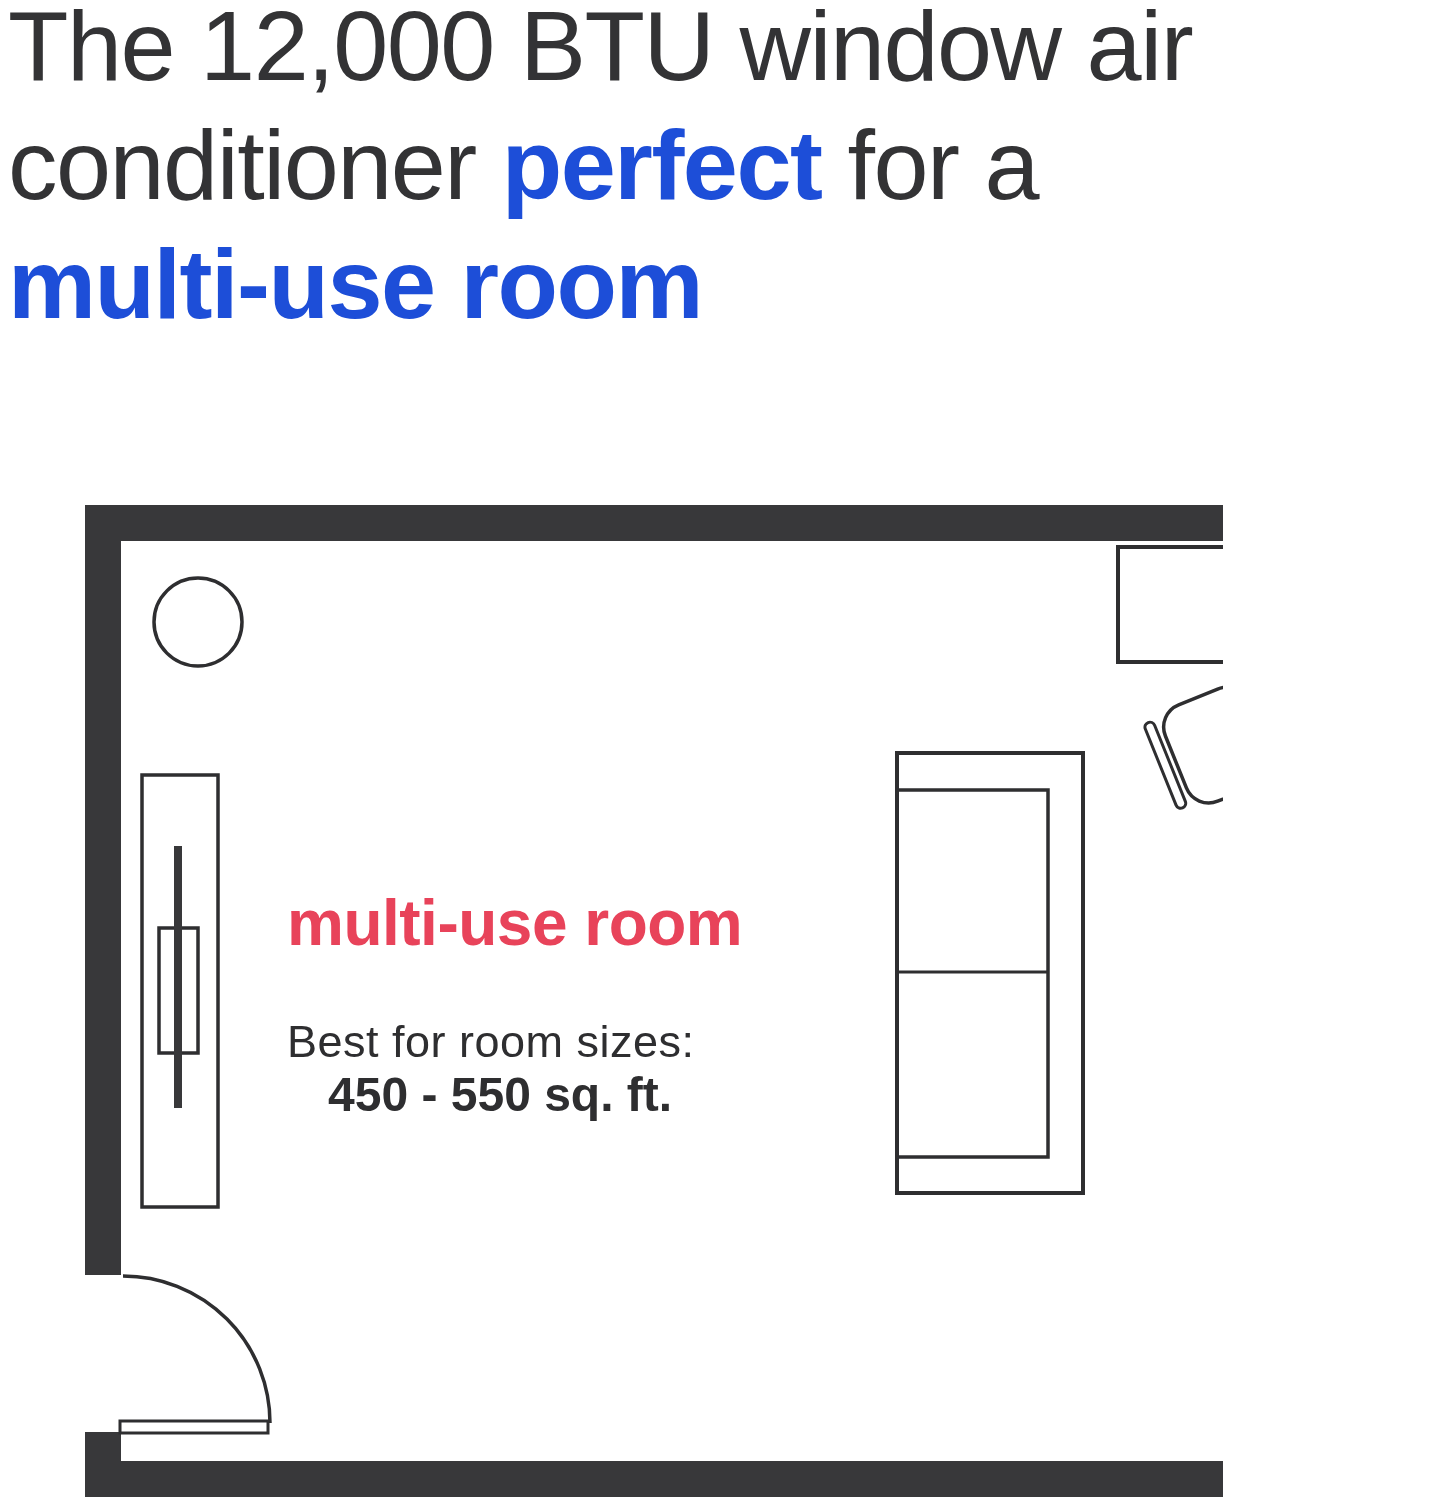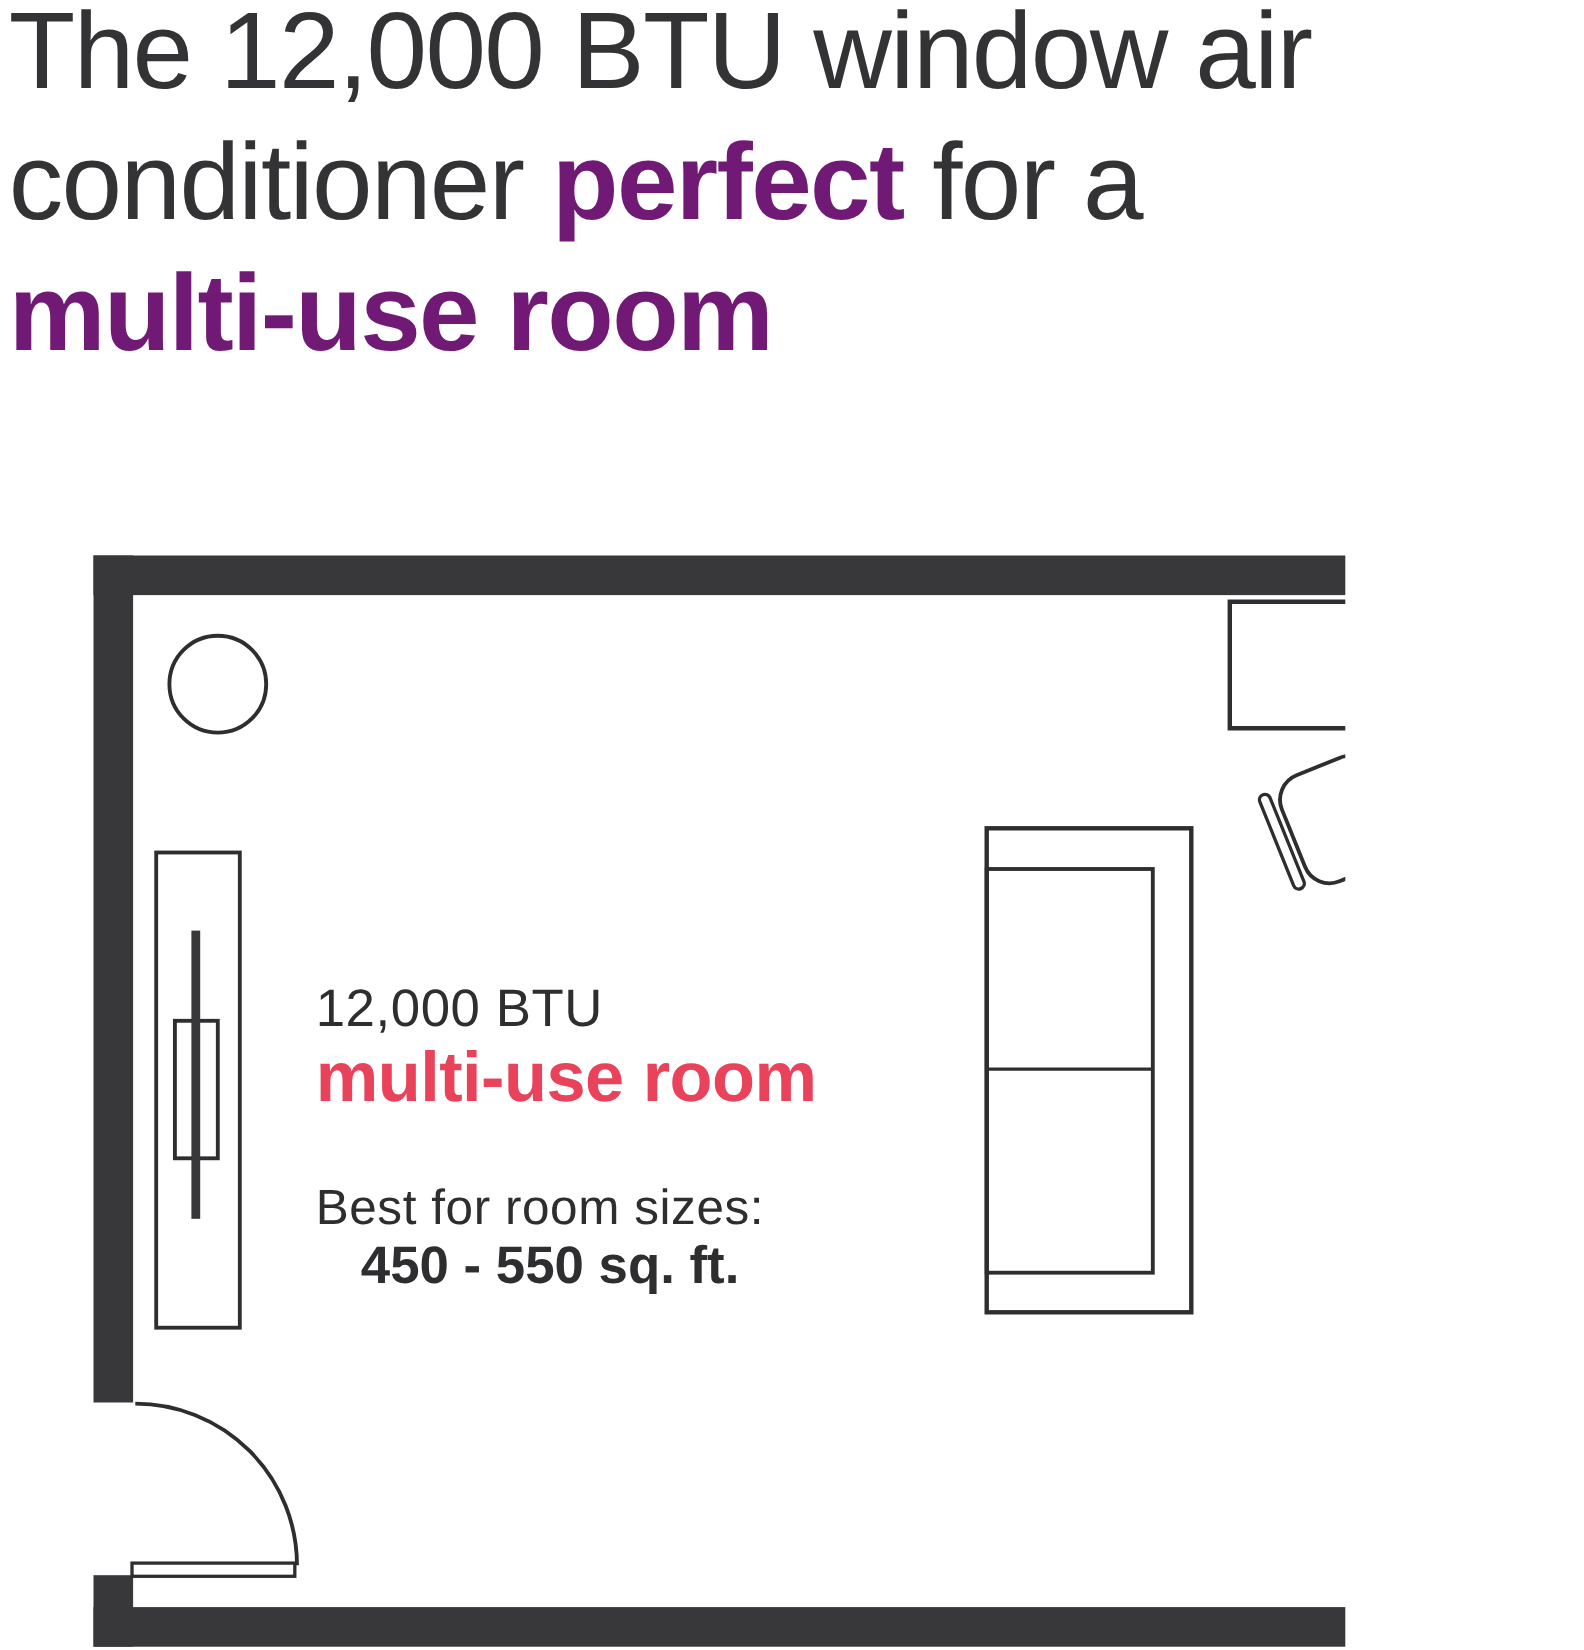--- a/index.html
+++ b/index.html
@@ -17,21 +17,21 @@
     left: 8px;
     top: -14px;
     width: 1430px;
     font-size: 99px;
     line-height: 119px;
     letter-spacing: -1.5px;
     font-weight: 400;
     color: #333335;
     white-space: nowrap;
   }
-  .headline .red { color: #701a75; font-weight: 700; }
+  .headline .red { color: #1d4ed8; font-weight: 700; }
   
   .plan {
     position: absolute;
     left: 85px;
     top: 505px;
     width: 1360px;
     height: 992px;
   }
   .plan svg { position: absolute; left: 0; top: 0; overflow: visible; }
   .plan-labels {
@@ -121,20 +121,19 @@
 
       <g>
         <rect x="1238" y="192" width="37" height="65" fill="#ffffff" stroke="#2e2e30" stroke-width="3.5"></rect>
         <rect x="1253" y="150" width="7" height="137" fill="#38383a" stroke="none"></rect>
       </g>
 
       <rect x="1269" y="810" width="81" height="125" fill="none" stroke="#2e2e30" stroke-width="4"></rect>
     </svg>
 
     <div class="plan-labels">
-      <div class="lbl-btu">12,000 BTU</div>
       <div class="lbl-room">multi-use room</div>
       <div class="lbl-best">Best for room sizes:</div>
       <div class="lbl-size">450 - 550 sq. ft.</div>
     </div>
   </div>
 
 </div>
 
 </body></html>

